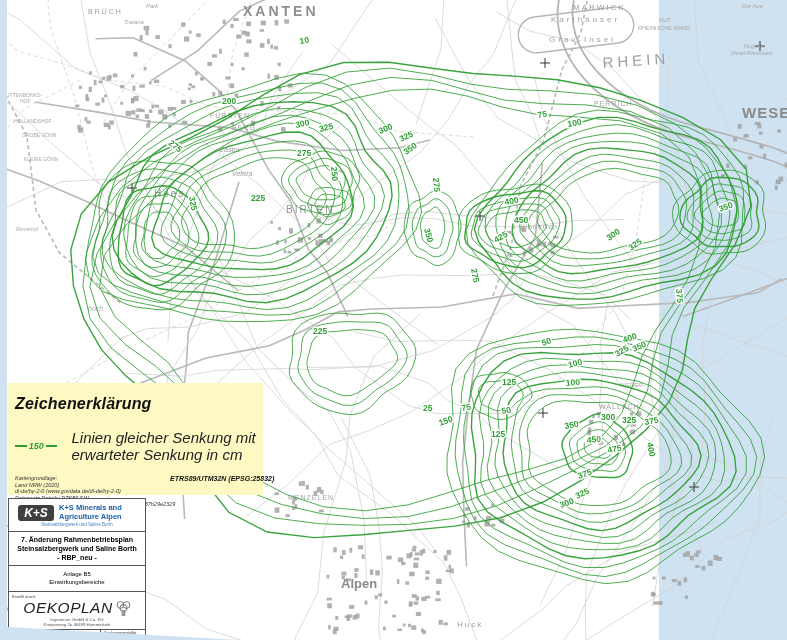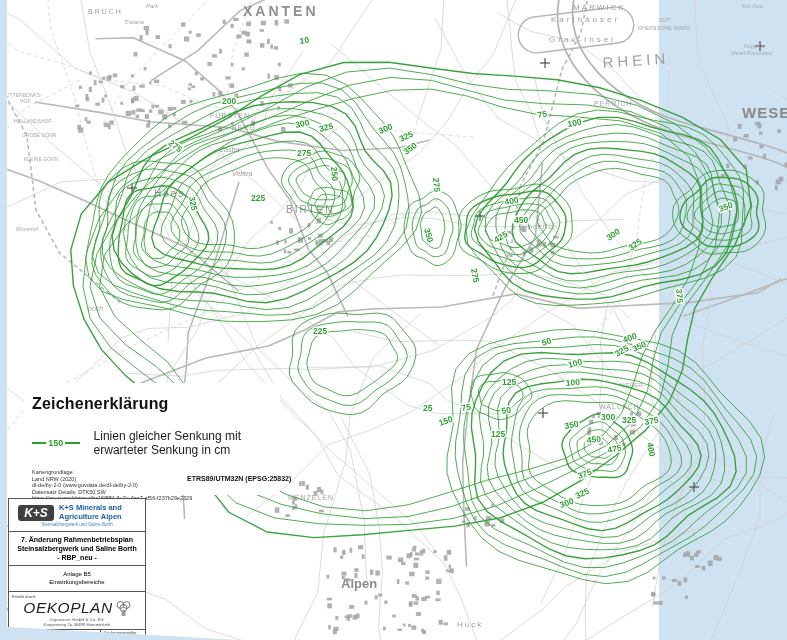--- a/index.html
+++ b/index.html
@@ -4,26 +4,26 @@
 <style>
   html,body{margin:0;padding:0;}
   #stage{position:relative;width:787px;height:640px;background:#cfe2f2;overflow:hidden;
          font-family:"Liberation Sans", sans-serif;}
   #sheet{position:absolute;left:7px;top:0;width:652px;height:640px;background:#ffffff;}
   #mapsvg{position:absolute;left:0;top:0;}
   
   #corner-wedge{position:absolute;left:0;bottom:0;width:240px;height:16px;
     background:#cfe2f2;clip-path:polygon(0 15%,100% 100%,0 100%);}
   
-  #legend{position:absolute;left:24px;top:383px;width:256px;height:112px;background:#ffffff;}
+  #legend{position:absolute;left:7px;top:383px;width:256px;height:112px;background:#fef9c3;font-style:italic;}
   #legend h1{margin:12px 0 0 8px;font-size:16px;letter-spacing:.2px;color:#111;}
   .leg-row{display:flex;align-items:center;margin:16px 0 0 8px;}
   .leg-line{height:2px;width:22px;}
   .leg-num{font-size:9px;font-weight:bold;margin:0 2px;}
-  .leg-desc{font-size:12px;color:#222;margin-left:14px;}
+  .leg-desc{font-size:15px;color:#222;margin-left:14px;}
   .sources{margin:12px 0 0 8px;font-size:5.5px;line-height:6.5px;color:#333;}
   #crs{position:absolute;left:163px;top:92px;font-size:7px;font-weight:bold;color:#111;white-space:nowrap;}
   
   #tblock{position:absolute;left:8px;top:498px;width:136px;background:#fff;
           border:1.2px solid #555;font-family:"Liberation Sans",sans-serif;}
   .tb-sec{border-bottom:1px solid #555;padding:2px 3px;}
   .tb-head{display:flex;align-items:center;gap:5px;padding:3px 4px 1px 6px;}
   .ks-logo{width:36px;height:16px;background:#404040;border-radius:3px;color:#fff;
            font-weight:bold;font-style:italic;font-size:12px;display:flex;align-items:center;
            justify-content:center;flex:none;}

